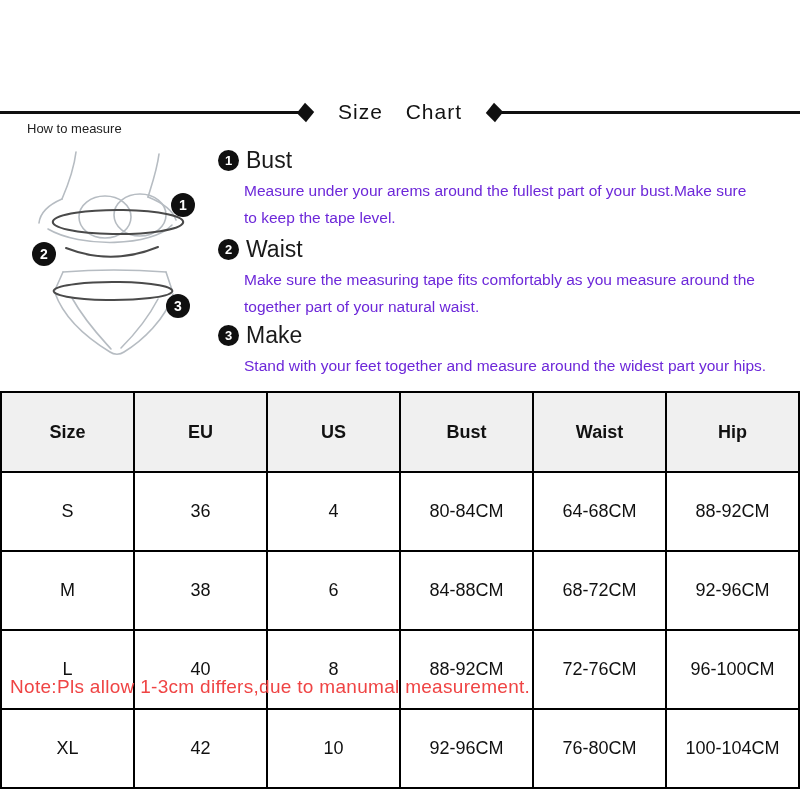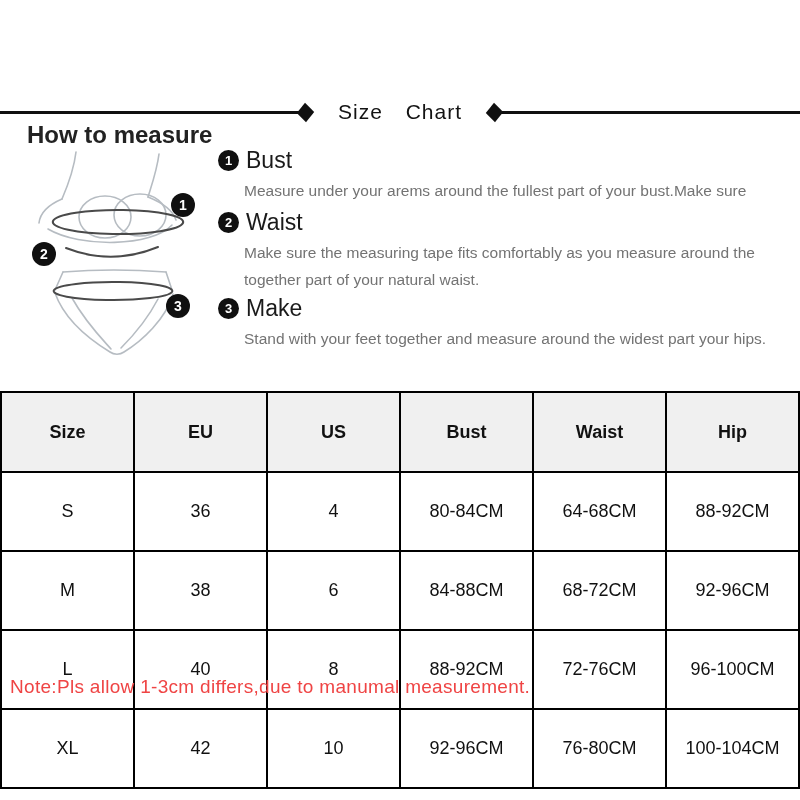--- a/index.html
+++ b/index.html
@@ -28,21 +28,21 @@
   .page-title {
     margin: 0; padding: 0 26px;
     font-size: 21px; font-weight: 500;
     letter-spacing: 1px; word-spacing: 16px;
     color: #131313; white-space: nowrap; text-align: right;
   }
 
   
   .htm-heading {
     position: absolute; left: 27px; top: 121px; margin: 0;
-    font-size: 24px; font-weight: 700; color: #222;
+    font-size: 13px; font-weight: 400; color: #222;
   }
   .figure { position: absolute; left: 10px; top: 147px; }
   .garment { fill: none; stroke: #b6bcc2; stroke-width: 1.6; stroke-linecap: round; }
   .tape    { fill: none; stroke: #4a4a4a; stroke-width: 2;   stroke-linecap: round; }
   .marker-circle { fill: #101010; stroke: none; }
   .marker-num {
     fill: #ffffff; font-size: 14px; font-weight: bold;
     text-anchor: middle; font-family: "Liberation Sans", sans-serif;
   }
 
@@ -52,21 +52,21 @@
   .num-badge {
     width: 21px; height: 21px; border-radius: 50%;
     background: #101010; color: #ffffff;
     font-size: 13px; font-weight: bold;
     display: flex; align-items: center; justify-content: center;
     flex: 0 0 auto;
   }
   .m-label { font-size: 23px; color: #1a1a1a; }
   .m-desc {
     margin: 0 0 0 26px; font-size: 15.5px; line-height: 27px;
-    color: #737373; font-weight: 500;
+    color: #6d28d9; font-weight: 500;
   }
   .m-desc.first { margin-top: 4px; }
   #item-bust  { margin-top: 1px; }
   #item-waist { margin-top: 5px; }
   #item-hips  { margin-top: 2px; }
 
   
   .size-table {
     position: absolute; left: 0; top: 391px; width: 800px;
     border-collapse: collapse; table-layout: fixed;
@@ -140,20 +140,21 @@
   </svg>
 
   <div class="instructions">
 
     <div class="m-item" id="item-bust">
       <div class="m-head">
         <span class="num-badge">1</span>
         <span class="m-label">Bust</span>
       </div>
       <p class="m-desc first">Measure under your arems around the fullest part of your bust.Make sure</p>
+      <p class="m-desc">to keep the tape level.</p>
     </div>
 
     <div class="m-item" id="item-waist">
       <div class="m-head">
         <span class="num-badge">2</span>
         <span class="m-label">Waist</span>
       </div>
       <p class="m-desc first">Make sure the measuring tape fits comfortably as you measure around the</p>
       <p class="m-desc">together part of your natural waist.</p>
     </div>

